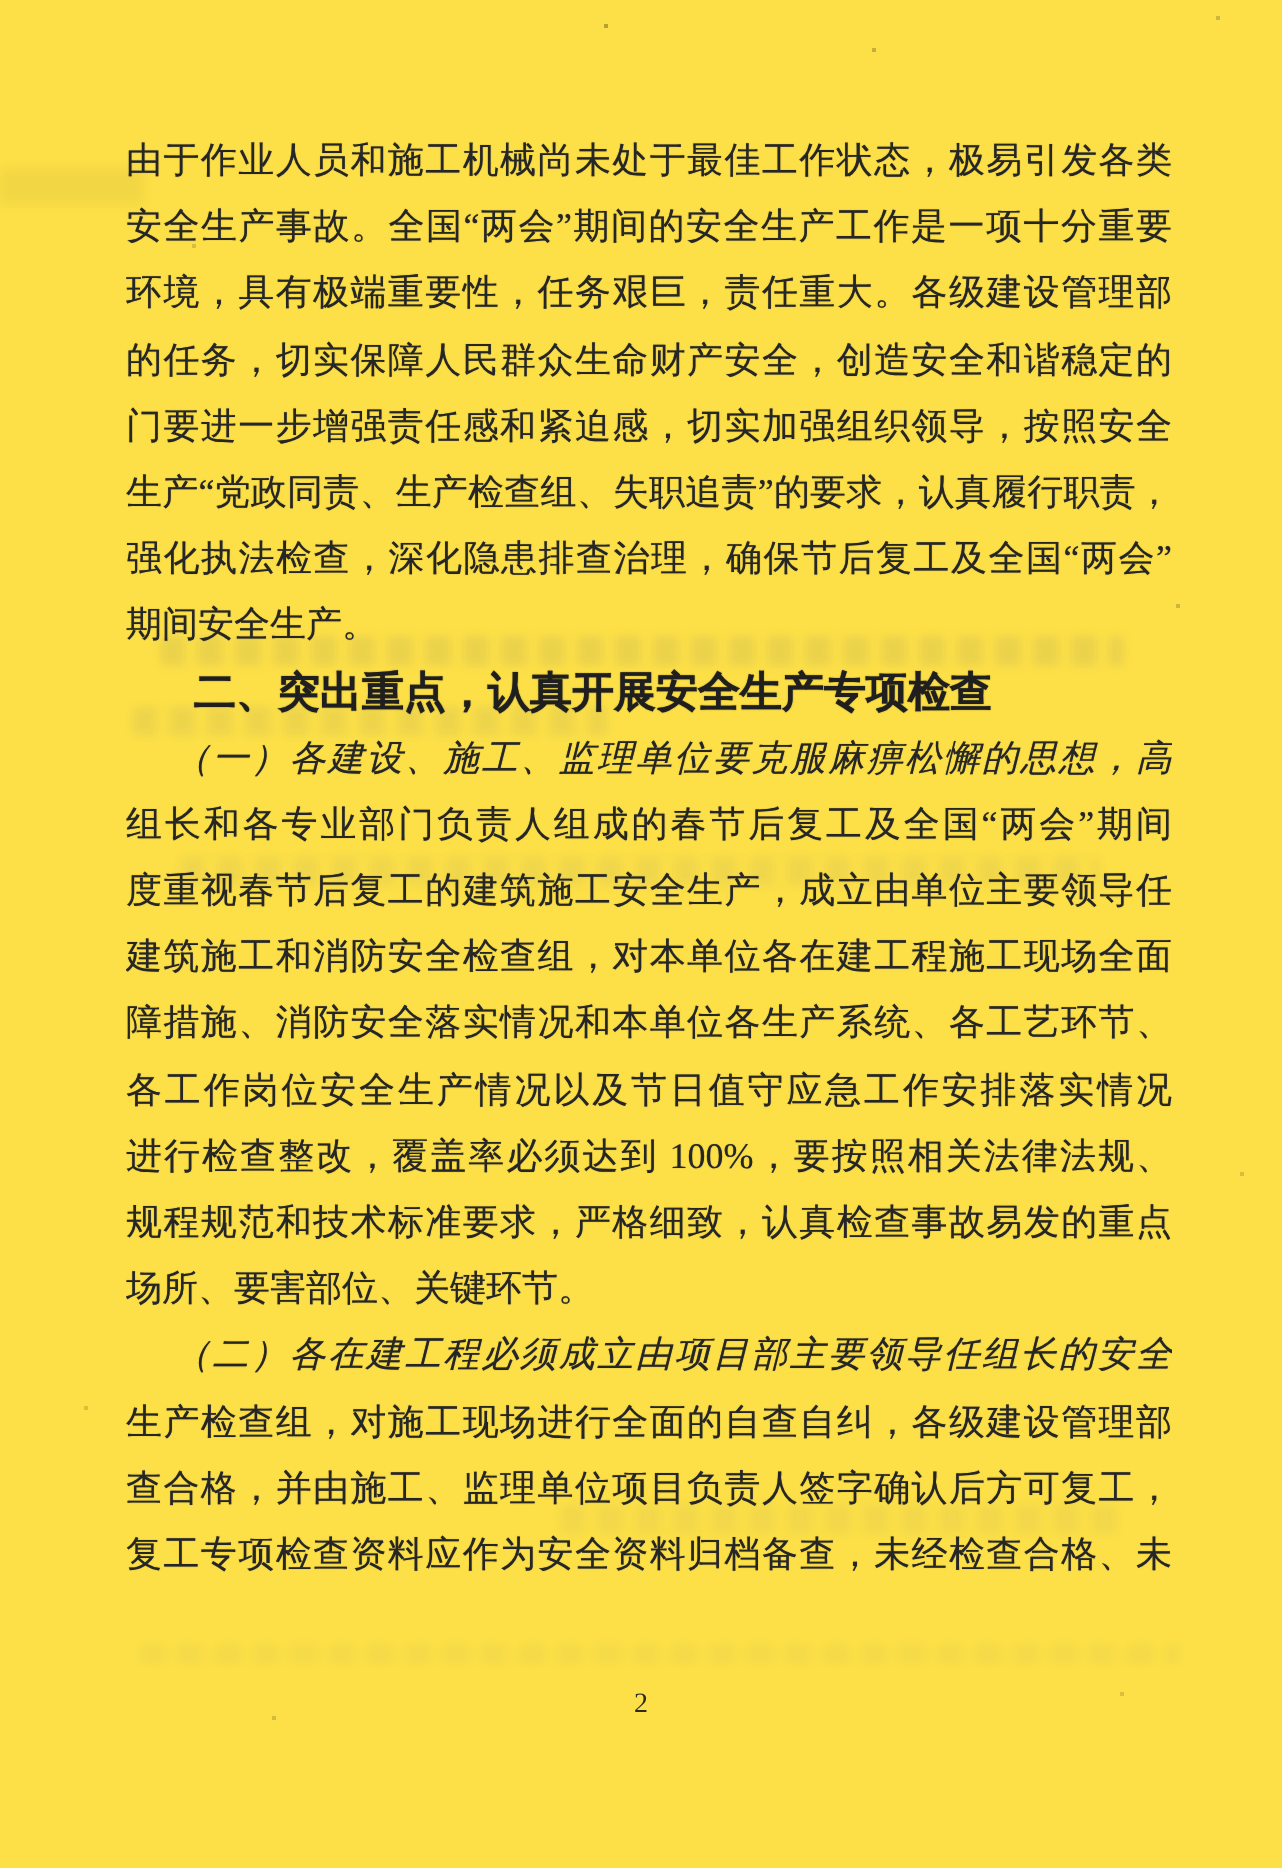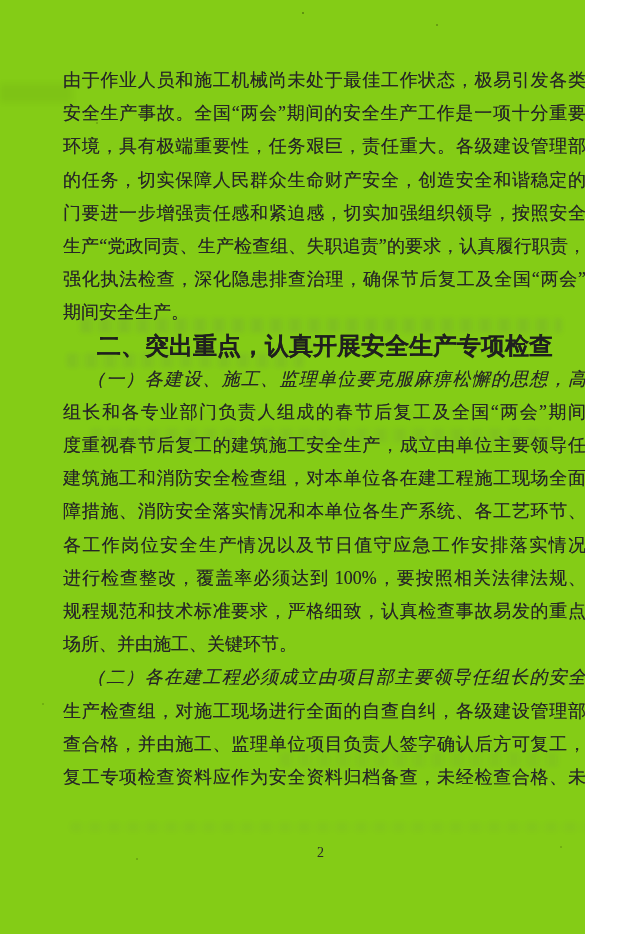--- a/index.html
+++ b/index.html
@@ -2,23 +2,23 @@
 <html><head>
 <meta charset="utf-8">
 <style>
   html, body {
     margin: 0;
     padding: 0;
     background: #ffffff;
   }
   .page {
     position: relative;
-    width: 585px;
+    width: 641px;
     height: 934px;
-    background: #84cc16;
+    background: #fde047;
     overflow: hidden;
     font-family: "Liberation Serif", "DejaVu Serif", serif;
   }
   
   .specks {
     position: absolute;
     top: 0; left: 0;
     width: 2px; height: 2px;
     background: transparent;
     box-shadow:
@@ -78,21 +78,21 @@
   }
   .line.end {
     text-align: right;
     text-align-last: left;
   }
   .line.heading {
     font-weight: bold;
     text-align: right;
     text-align-last: left;
     text-indent: 34px;
-    font-size: 24px;
+    font-size: 21px;
     color: #1f1f1f;
     text-shadow: 0 0 0.6px rgba(20,20,20,0.8);
   }
   .line.j-indent {
     text-indent: 24px;
     font-style: italic;
   }
   .page-number {
     position: absolute;
     left: 0;
@@ -127,21 +127,21 @@
       <div class="line end">期间安全生产。</div>
       <div class="line heading">二、突出重点，认真开展安全生产专项检查</div>
       <div class="line j j-indent">（一）各建设、施工、监理单位要克服麻痹松懈的思想，高</div>
       <div class="line j">组长和各专业部门负责人组成的春节后复工及全国“两会”期间</div>
       <div class="line j">度重视春节后复工的建筑施工安全生产，成立由单位主要领导任</div>
       <div class="line j">建筑施工和消防安全检查组，对本单位各在建工程施工现场全面</div>
       <div class="line j">障措施、消防安全落实情况和本单位各生产系统、各工艺环节、</div>
       <div class="line j">各工作岗位安全生产情况以及节日值守应急工作安排落实情况</div>
       <div class="line j">进行检查整改，覆盖率必须达到 100%，要按照相关法律法规、</div>
       <div class="line j">规程规范和技术标准要求，严格细致，认真检查事故易发的重点</div>
-      <div class="line end">场所、并由施工、关键环节。</div>
+      <div class="line end">场所、要害部位、关键环节。</div>
       <div class="line j j-indent">（二）各在建工程必须成立由项目部主要领导任组长的安全</div>
       <div class="line j">生产检查组，对施工现场进行全面的自查自纠，各级建设管理部</div>
       <div class="line j">查合格，并由施工、监理单位项目负责人签字确认后方可复工，</div>
       <div class="line j">复工专项检查资料应作为安全资料归档备查，未经检查合格、未</div>
     </div>
 
   <div class="page-number">2</div>
 </div>
 
 </body></html>

